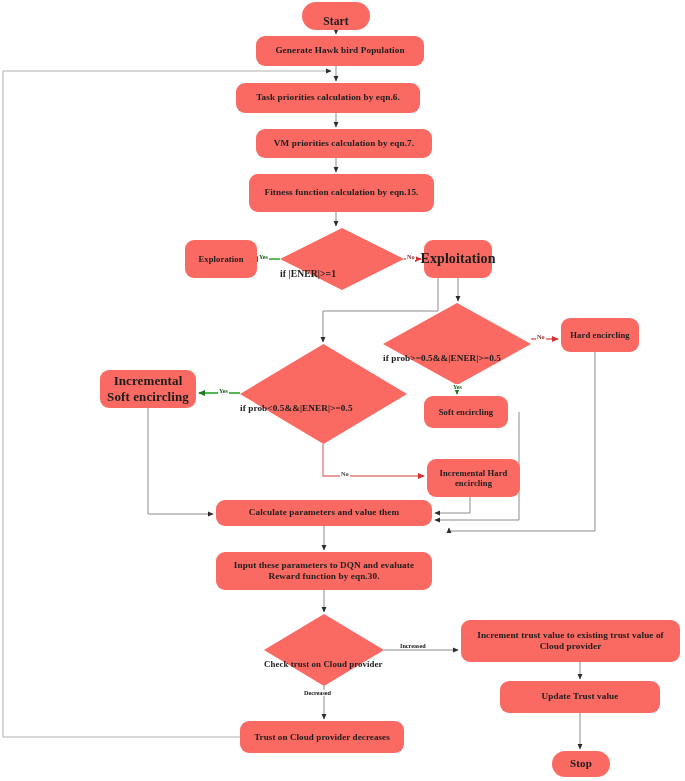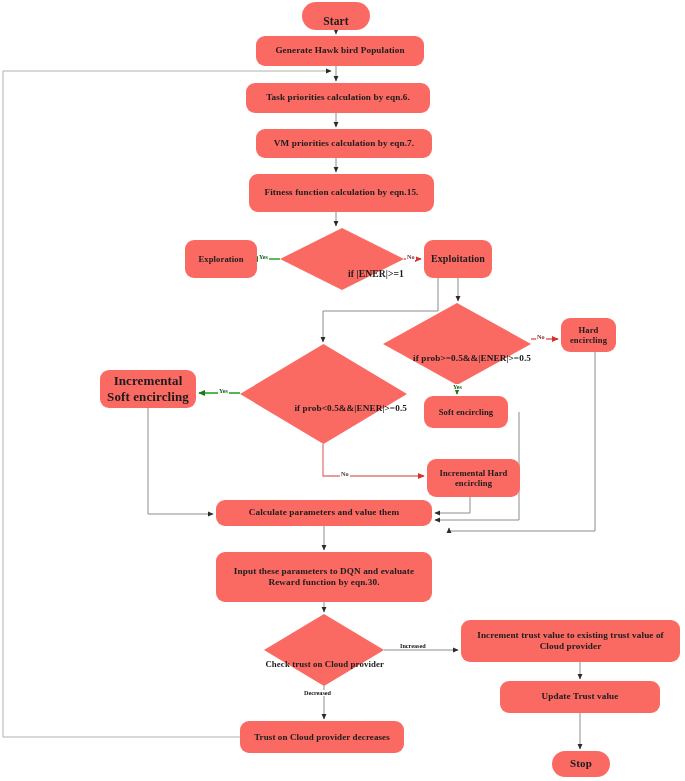--- a/index.html
+++ b/index.html
@@ -38,21 +38,21 @@
   }
   .diamond .dia-shape{
     position:absolute;
     left:0; top:0; width:100%; height:100%;
     z-index:0;
   }
   .diamond .dia-label{
     position:relative;
     z-index:1;
     width:100%;
-    text-align:right;
+    text-align:left;
     line-height:1.2;
     margin-top:29px;
   }
   
   #edges{
     position:absolute;
     left:0; top:0;
     width:685px; height:781px;
     pointer-events:none;
     z-index:0;
@@ -142,21 +142,21 @@
   </svg>
 
   <div class="node term" style="left:302px;top:2px;width:68px;height:28px;font-size:11.5px;align-items:flex-end;">
     <span>Start</span>
   </div>
 
   <div class="node rect" style="left:256px;top:36px;width:168px;height:30px;font-size:9.2px;">
     <span>Generate Hawk bird Population</span>
   </div>
 
-  <div class="node rect" style="left:246px;top:83px;width:184px;height:30px;font-size:9.2px;">
+  <div class="node rect" style="left:236px;top:83px;width:184px;height:30px;font-size:9.2px;">
     <span>Task priorities calculation by eqn.6.</span>
   </div>
 
   <div class="node rect" style="left:256px;top:129px;width:176px;height:29px;font-size:9.2px;">
     <span>VM priorities calculation by eqn.7.</span>
   </div>
 
   <div class="node rect" style="left:249px;top:174px;width:185px;height:38px;font-size:9.2px;">
     <span>Fitness function calculation by eqn.15.</span>
   </div>
@@ -165,32 +165,32 @@
     <svg class="dia-shape" viewBox="0 0 124 62" preserveAspectRatio="none">
       <polygon points="62,0 124,31 62,62 0,31" fill="#fa6a63"></polygon>
     </svg>
     <span class="dia-label">if |ENER|&gt;=1</span>
   </div>
 
   <div class="node rect" style="left:185px;top:240px;width:72px;height:38px;font-size:8.6px;">
     <span>Exploration</span>
   </div>
 
-  <div class="node rect" style="left:424px;top:240px;width:68px;height:38px;font-size:10px;">
+  <div class="node rect" style="left:424px;top:240px;width:68px;height:38px;font-size:14px;">
     <span>Exploitation</span>
   </div>
 
   <div class="node diamond" style="left:383px;top:303px;width:148px;height:82px;font-size:9.2px;">
     <svg class="dia-shape" viewBox="0 0 148 82" preserveAspectRatio="none">
       <polygon points="74,0 148,41 74,82 0,41" fill="#fa6a63"></polygon>
     </svg>
     <span class="dia-label">if prob&gt;=0.5&amp;&amp;|ENER|&gt;=0.5</span>
   </div>
 
-  <div class="node rect" style="left:561px;top:318px;width:55px;height:34px;font-size:8.6px;">
+  <div class="node rect" style="left:561px;top:318px;width:78px;height:34px;font-size:8.6px;">
     <span>Hard encircling</span>
   </div>
 
   <div class="node diamond" style="left:240px;top:344px;width:167px;height:100px;font-size:9.2px;">
     <svg class="dia-shape" viewBox="0 0 167 100" preserveAspectRatio="none">
       <polygon points="83.5,0 167,50 83.5,100 0,50" fill="#fa6a63"></polygon>
     </svg>
     <span class="dia-label">if prob&lt;0.5&amp;&amp;|ENER|&gt;=0.5</span>
   </div>
 
@@ -203,21 +203,21 @@
   </div>
 
   <div class="node rect" style="left:427px;top:459px;width:93px;height:38px;font-size:8.6px;">
     <span>Incremental Hard encircling</span>
   </div>
 
   <div class="node rect" style="left:216px;top:500px;width:216px;height:26px;font-size:9.2px;">
     <span>Calculate parameters and value them</span>
   </div>
 
-  <div class="node rect" style="left:216px;top:552px;width:216px;height:50px;font-size:9.2px;">
+  <div class="node rect" style="left:216px;top:552px;width:216px;height:38px;font-size:9.2px;">
     <span>Input these parameters to DQN and evaluate Reward function by eqn.30.</span>
   </div>
 
   <div class="node diamond" style="left:264px;top:614px;width:120px;height:72px;font-size:8.8px;">
     <svg class="dia-shape" viewBox="0 0 120 72" preserveAspectRatio="none">
       <polygon points="60,0 120,36 60,72 0,36" fill="#fa6a63"></polygon>
     </svg>
     <span class="dia-label">Check trust on Cloud provider</span>
   </div>
 

